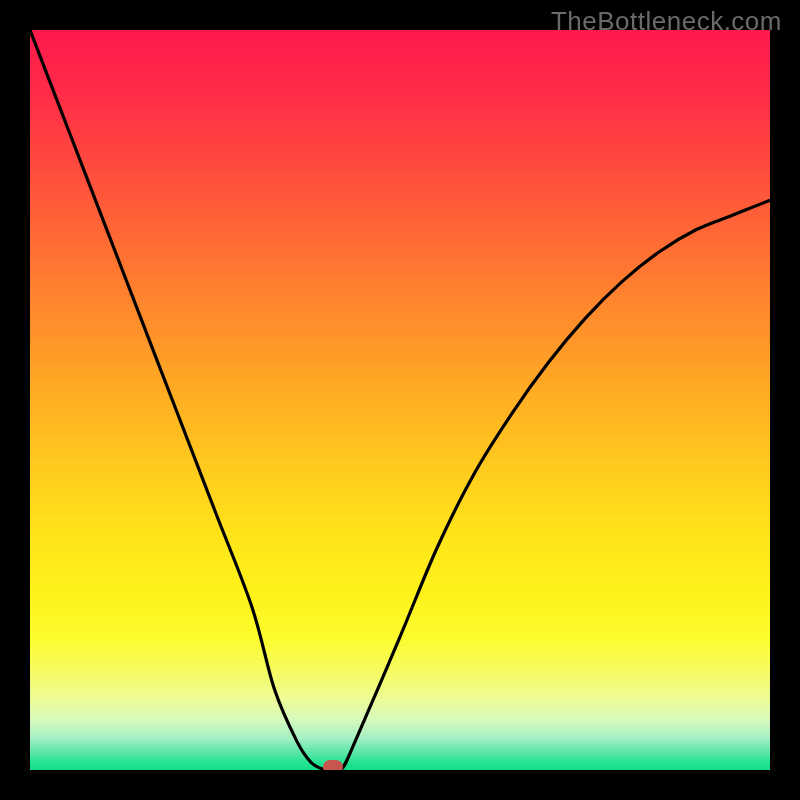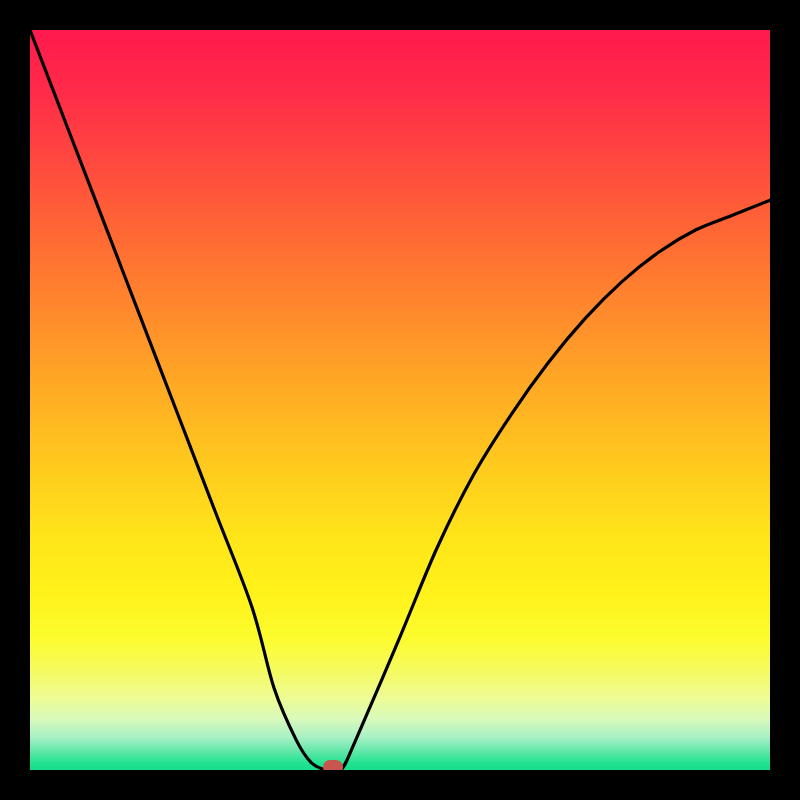--- a/index.html
+++ b/index.html
@@ -57,20 +57,21 @@
     height: 14px;
     border-radius: 7px;
     z-index: 4;
     transform: translate(-50%, -50%);
   }
 </style>
 </head>
 <body>
 
 <div class="outer">
+  <div class="watermark">TheBottleneck.com</div>
   <div class="plot" id="plot">
     <div class="band" style="top: 738px; height: 3px; background: rgb(22, 222, 139);"></div>
       <div class="band" style="top: 736px; height: 3px; background: rgb(25, 223, 140);"></div>
       <div class="band" style="top: 734px; height: 3px; background: rgb(28, 224, 141);"></div>
       <div class="band" style="top: 732px; height: 3px; background: rgb(30, 226, 143);"></div>
       <div class="band" style="top: 730px; height: 3px; background: rgb(40, 227, 146);"></div>
       <div class="band" style="top: 728px; height: 3px; background: rgb(51, 227, 150);"></div>
       <div class="band" style="top: 726px; height: 3px; background: rgb(61, 228, 155);"></div>
       <div class="band" style="top: 724px; height: 3px; background: rgb(72, 229, 159);"></div>
       <div class="band" style="top: 722px; height: 3px; background: rgb(83, 229, 163);"></div>

